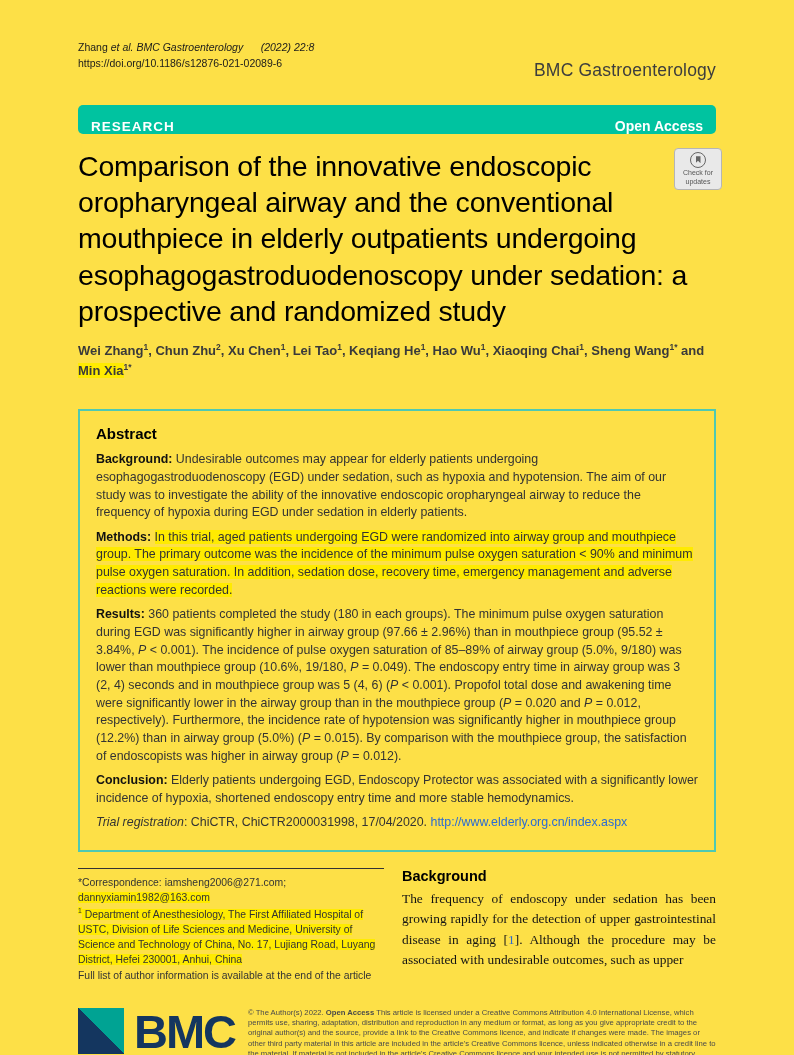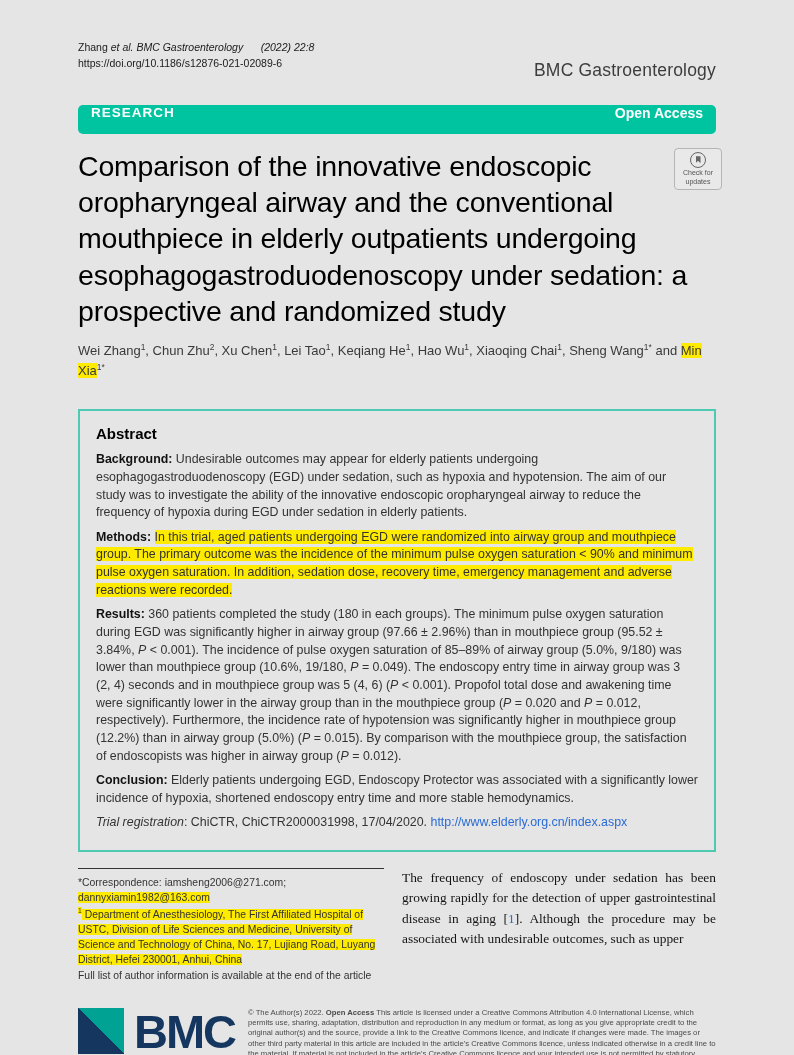--- a/index.html
+++ b/index.html
@@ -1,19 +1,19 @@
 <!DOCTYPE html>
 <html><head>
 <meta charset="utf-8">
 <style>
   html,body{margin:0;padding:0;background:#ffffff;}
   .page{
     position:relative;
     width:794px;height:1055px;
-    background:#e5e5e5;
+    background:#fde047;
     box-sizing:border-box;
     padding:40px 78px 0 78px;
     font-family:"Liberation Sans",sans-serif;
     color:#222;
     overflow:hidden;
   }
   .b{font-weight:bold;}
   .i{font-style:italic;}
   .hl{background:#ffeb00;}
   .lnk{color:#2a6bd4;text-decoration:none;}
@@ -21,21 +21,21 @@
 
   
   .hdr{display:flex;justify-content:space-between;align-items:flex-start;}
   .hdr-left{font-size:10.5px;line-height:1.5;color:#1a1a1a;}
   .hdr-journal{font-size:17.5px;color:#3d3d3d;margin-top:20px;letter-spacing:0.2px;}
 
   
   .banner{
     margin-top:24px;height:29px;border-radius:5px;
     background:#00c3a0;color:#fff;
-    display:flex;align-items:flex-start;justify-content:space-between;
+    display:flex;align-items:flex-end;justify-content:space-between;
     padding:0 13px;font-weight:bold;
   }
   .banner .research{font-size:13.5px;letter-spacing:1px;}
   .banner .oa{font-size:14px;}
 
   
   .badge{
     position:absolute;top:148px;right:72px;
     width:46px;height:40px;background:#e9e9e9;
     border:1px solid #b5b5b5;border-radius:4px;
@@ -47,21 +47,21 @@
     display:flex;align-items:center;justify-content:center;margin-bottom:1px;
   }
   .badge .pin{width:5px;height:7px;background:#666;clip-path:polygon(0 0,100% 0,100% 100%,50% 65%,0 100%);}
 
   
   .title{
     margin-top:14px;max-width:618px;
     font-size:28.5px;line-height:1.27;color:#000;font-weight:400;
     letter-spacing:-0.2px;
   }
-  .authors{margin-top:12px;font-size:13px;color:#3a3a3a;line-height:1.55;max-width:640px;}
+  .authors{margin-top:12px;font-size:13px;color:#3a3a3a;line-height:1.55;max-width:640px;font-weight:bold;}
 
   
   .abs{
     margin-top:28px;border:2px solid #4ec9b2;border-radius:0;
     padding:12px 16px 12px 16px;
     font-size:12.4px;line-height:1.43;color:#333;
   }
   .abs h2{margin:0 0 6px 0;font-size:15px;color:#000;}
   .abs p{margin:6.5px 0;}
   .abs .b{color:#111;}
@@ -127,20 +127,21 @@
   </div>
 
   <div class="cols">
     <div class="col-l">
       <div class="rule"></div>
       <p><span>*Correspondence:  iamsheng2006@271.com; </span><span class="hl">dannyxiamin1982@163.com</span></p>
       <p><sup class="hl">1</sup><span class="hl"> Department of Anesthesiology, The First Affiliated Hospital of USTC, Division of Life Sciences and Medicine, University of Science and Technology of China, No. 17, Lujiang Road, Luyang District, Hefei 230001, Anhui, China</span></p>
       <p>Full list of author information is available at the end of the article</p>
     </div>
     <div class="col-r">
+      <h2>Background</h2>
       <div class="body"><span>The frequency of endoscopy under sedation has been growing rapidly for the detection of upper gastrointestinal disease in aging [</span><a class="lnk" href="#">1</a><span>]. Although the procedure may be associated with undesirable outcomes, such as upper</span></div>
     </div>
   </div>
 
   <div class="foot">
     <div class="logo">
       <div class="logo-mark"></div>
       <div class="logo-text">BMC</div>
     </div>
     <div class="copyright"><span>© The Author(s) 2022. </span><span class="b">Open Access</span><span> This article is licensed under a Creative Commons Attribution 4.0 International License, which permits use, sharing, adaptation, distribution and reproduction in any medium or format, as long as you give appropriate credit to the original author(s) and the source, provide a link to the Creative Commons licence, and indicate if changes were made. The images or other third party material in this article are included in the article's Creative Commons licence, unless indicated otherwise in a credit line to the material. If material is not included in the article's Creative Commons licence and your intended use is not permitted by statutory regulation or exceeds the permitted use, you will need to obtain permission directly from the copyright holder. To view a copy of this licence, visit </span></div>

